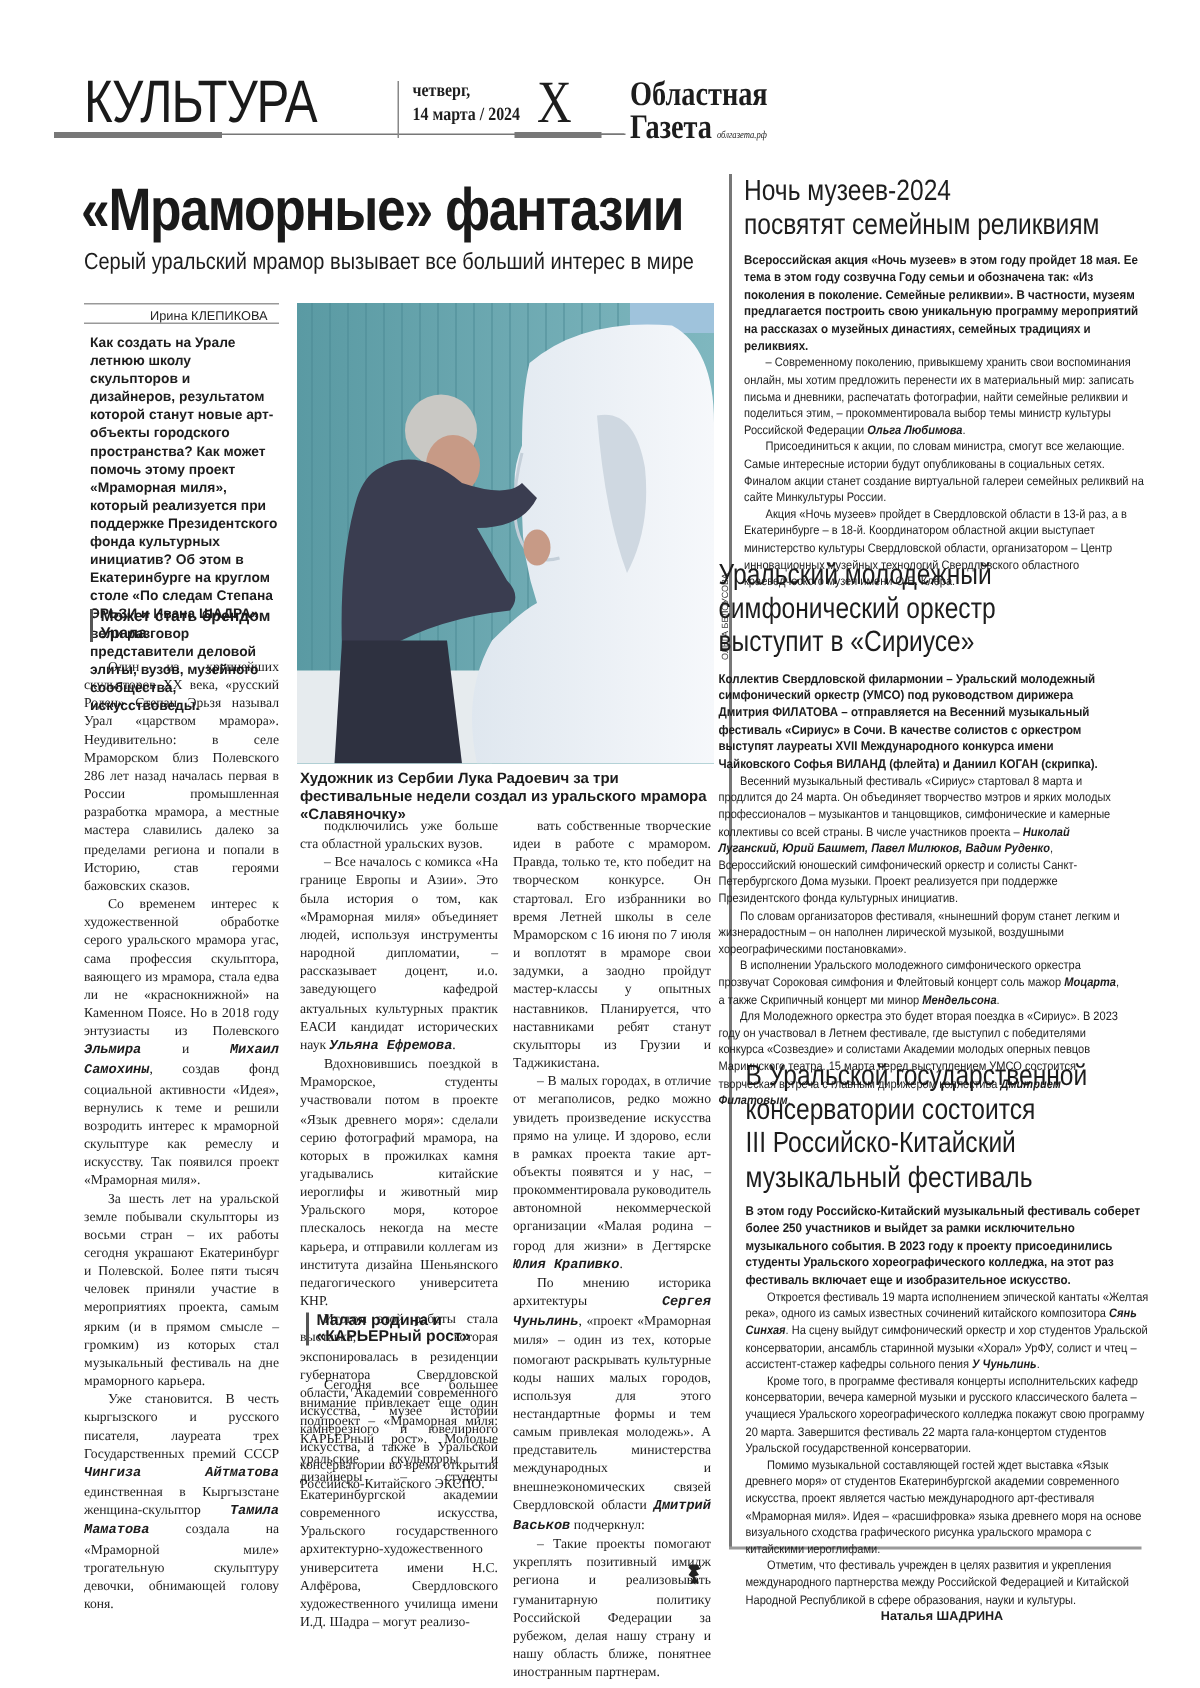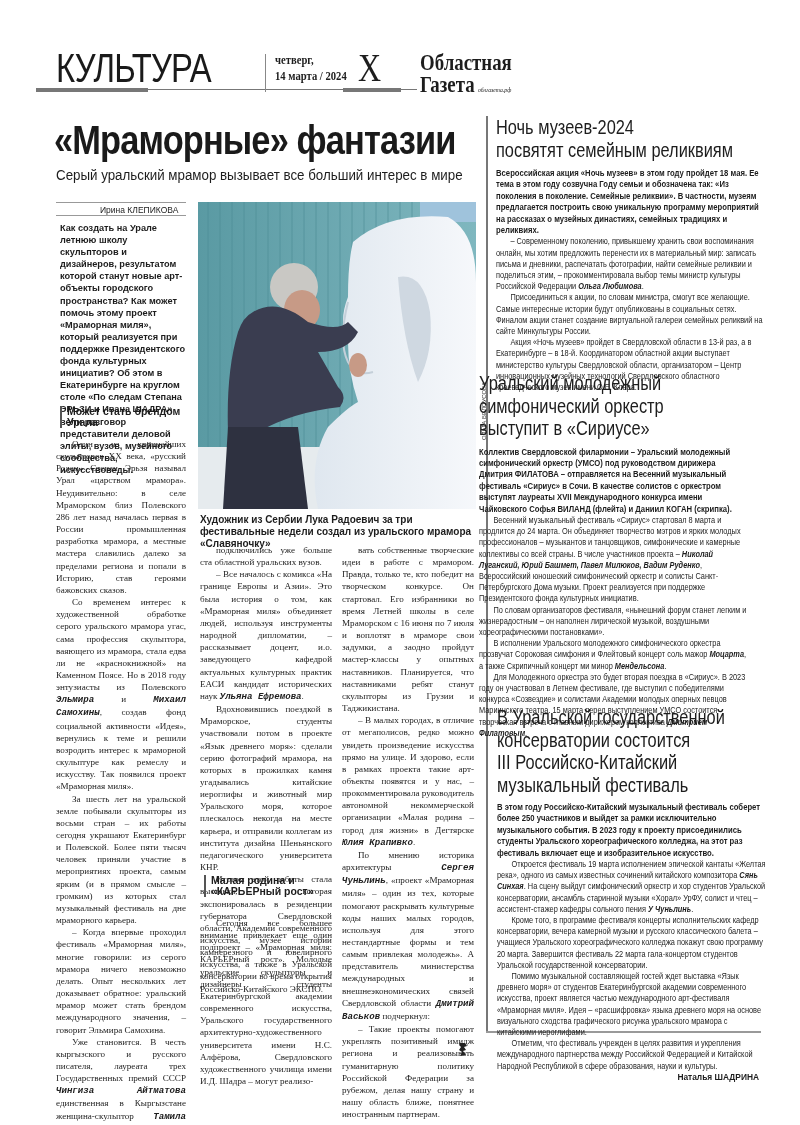--- a/index.html
+++ b/index.html
@@ -34,21 +34,21 @@
   .credit{left:481px;top:440px;font-family:"Liberation Sans",sans-serif;font-size:6px;transform:rotate(-90deg);transform-origin:left top;white-space:nowrap;color:#333;}
   .caption{left:200px;top:514px;width:280px;font-family:"Liberation Sans",sans-serif;font-weight:bold;font-size:10px;line-height:12px;}
   .logo-end{left:457px;top:1042px;width:12px;height:15px;}
   .right-vline{left:486px;top:116px;width:2px;height:916px;background:#777;}
   .right-bottom{left:486px;top:1031px;width:275px;height:2px;background:#999;}
   .rh{font-family:"Liberation Sans",sans-serif;font-size:19.5px;line-height:22.5px;transform:scaleX(0.84);transform-origin:left;white-space:nowrap;color:#1d1d1d;}
   .rlead{font-family:"Liberation Sans",sans-serif;font-weight:bold;font-size:8.4px;line-height:11.4px;transform:scaleX(0.92);transform-origin:left;width:292px;}
   .rbody{font-family:"Liberation Sans",sans-serif;font-size:8.2px;line-height:11.2px;transform:scaleX(0.9);transform-origin:left;width:300px;}
   .rbody p{margin:0;text-indent:16px;}
   .rbody b{font-style:italic;font-weight:bold;}
-  .sig{text-align:right;font-weight:bold;font-family:"Liberation Sans",sans-serif;font-size:8.4px;}
+  .sig{text-align:center;font-weight:bold;font-family:"Liberation Sans",sans-serif;font-size:8.4px;}
 </style>
 </head>
 <body>
 
 <div class="abs section-title">КУЛЬТУРА</div>
 <div class="abs hdr-line"></div>
 <div class="abs hdr-bar"></div>
 <div class="abs hdr-vsep"></div>
 <div class="abs date">
   <div>четверг,</div>
@@ -67,21 +67,20 @@
 <div class="abs author-line1"></div>
 <div class="abs author">Ирина КЛЕПИКОВА</div>
 <div class="abs author-line2"></div>
 <div class="abs lead">Как создать на Урале летнюю школу скульпторов и дизайнеров, результатом которой станут новые арт-объекты городского пространства? Как может помочь этому проект «Мраморная миля», который реализуется при поддержке Президентского фонда культурных инициатив? Об этом в Екатеринбурге на круглом столе «По следам Степана ЭРЬЗИ и Ивана ШАДРА» вели разговор представители деловой элиты, вузов, музейного сообщества, искусствоведы.</div>
 <div class="abs subtitle-bar" style="left:60px;top:406px;width:120px;">Может стать брендом Урала</div>
 
 <div class="abs col col1">
     <p>Один из крупнейших скульпторов XX века, «русский Роден» Степан Эрьзя называл Урал «царством мрамора». Неудивительно: в селе Мраморском близ Полевского 286 лет назад началась первая в России промышленная разработка мрамора, а местные мастера славились далеко за пределами региона и попали в Историю, став героями бажовских сказов.</p>
     <p>Со временем интерес к художественной обработке серого уральского мрамора угас, сама профессия скульптора, ваяющего из мрамора, стала едва ли не «краснокнижной» на Каменном Поясе. Но в 2018 году энтузиасты из Полевского <b>Эльмира</b> и <b>Михаил Самохины</b>, создав фонд социальной активности «Идея», вернулись к теме и решили возродить интерес к мраморной скульптуре как ремеслу и искусству. Так появился проект «Мраморная миля».</p>
     <p>За шесть лет на уральской земле побывали скульпторы из восьми стран – их работы сегодня украшают Екатеринбург и Полевской. Более пяти тысяч человек приняли участие в мероприятиях проекта, самым ярким (и в прямом смысле – громким) из которых стал музыкальный фестиваль на дне мраморного карьера.</p>
-    <p>– Когда впервые проходил фестиваль «Мраморная миля», многие говорили: из серого мрамора ничего невозможно делать. Опыт нескольких лет доказывает обратное: уральский мрамор может стать брендом международного значения, – говорит Эльмира Самохина.</p>
     <p>Уже становится. В честь кыргызского и русского писателя, лауреата трех Государственных премий СССР <b>Чингиза Айтматова</b> единственная в Кыргызстане женщина-скульптор <b>Тамила Маматова</b> создала на «Мраморной миле» трогательную скульптуру девочки, обнимающей голову коня.</p>
   </div>
 
 <div class="abs photo">
   <svg width="278" height="307" viewBox="0 0 278 307">
     <defs>
       <linearGradient id="wall" x1="0" x2="1">
         <stop offset="0" stop-color="#5a9aa3"></stop>
           <stop offset="1" stop-color="#7fb7bf"></stop>
       </linearGradient>

